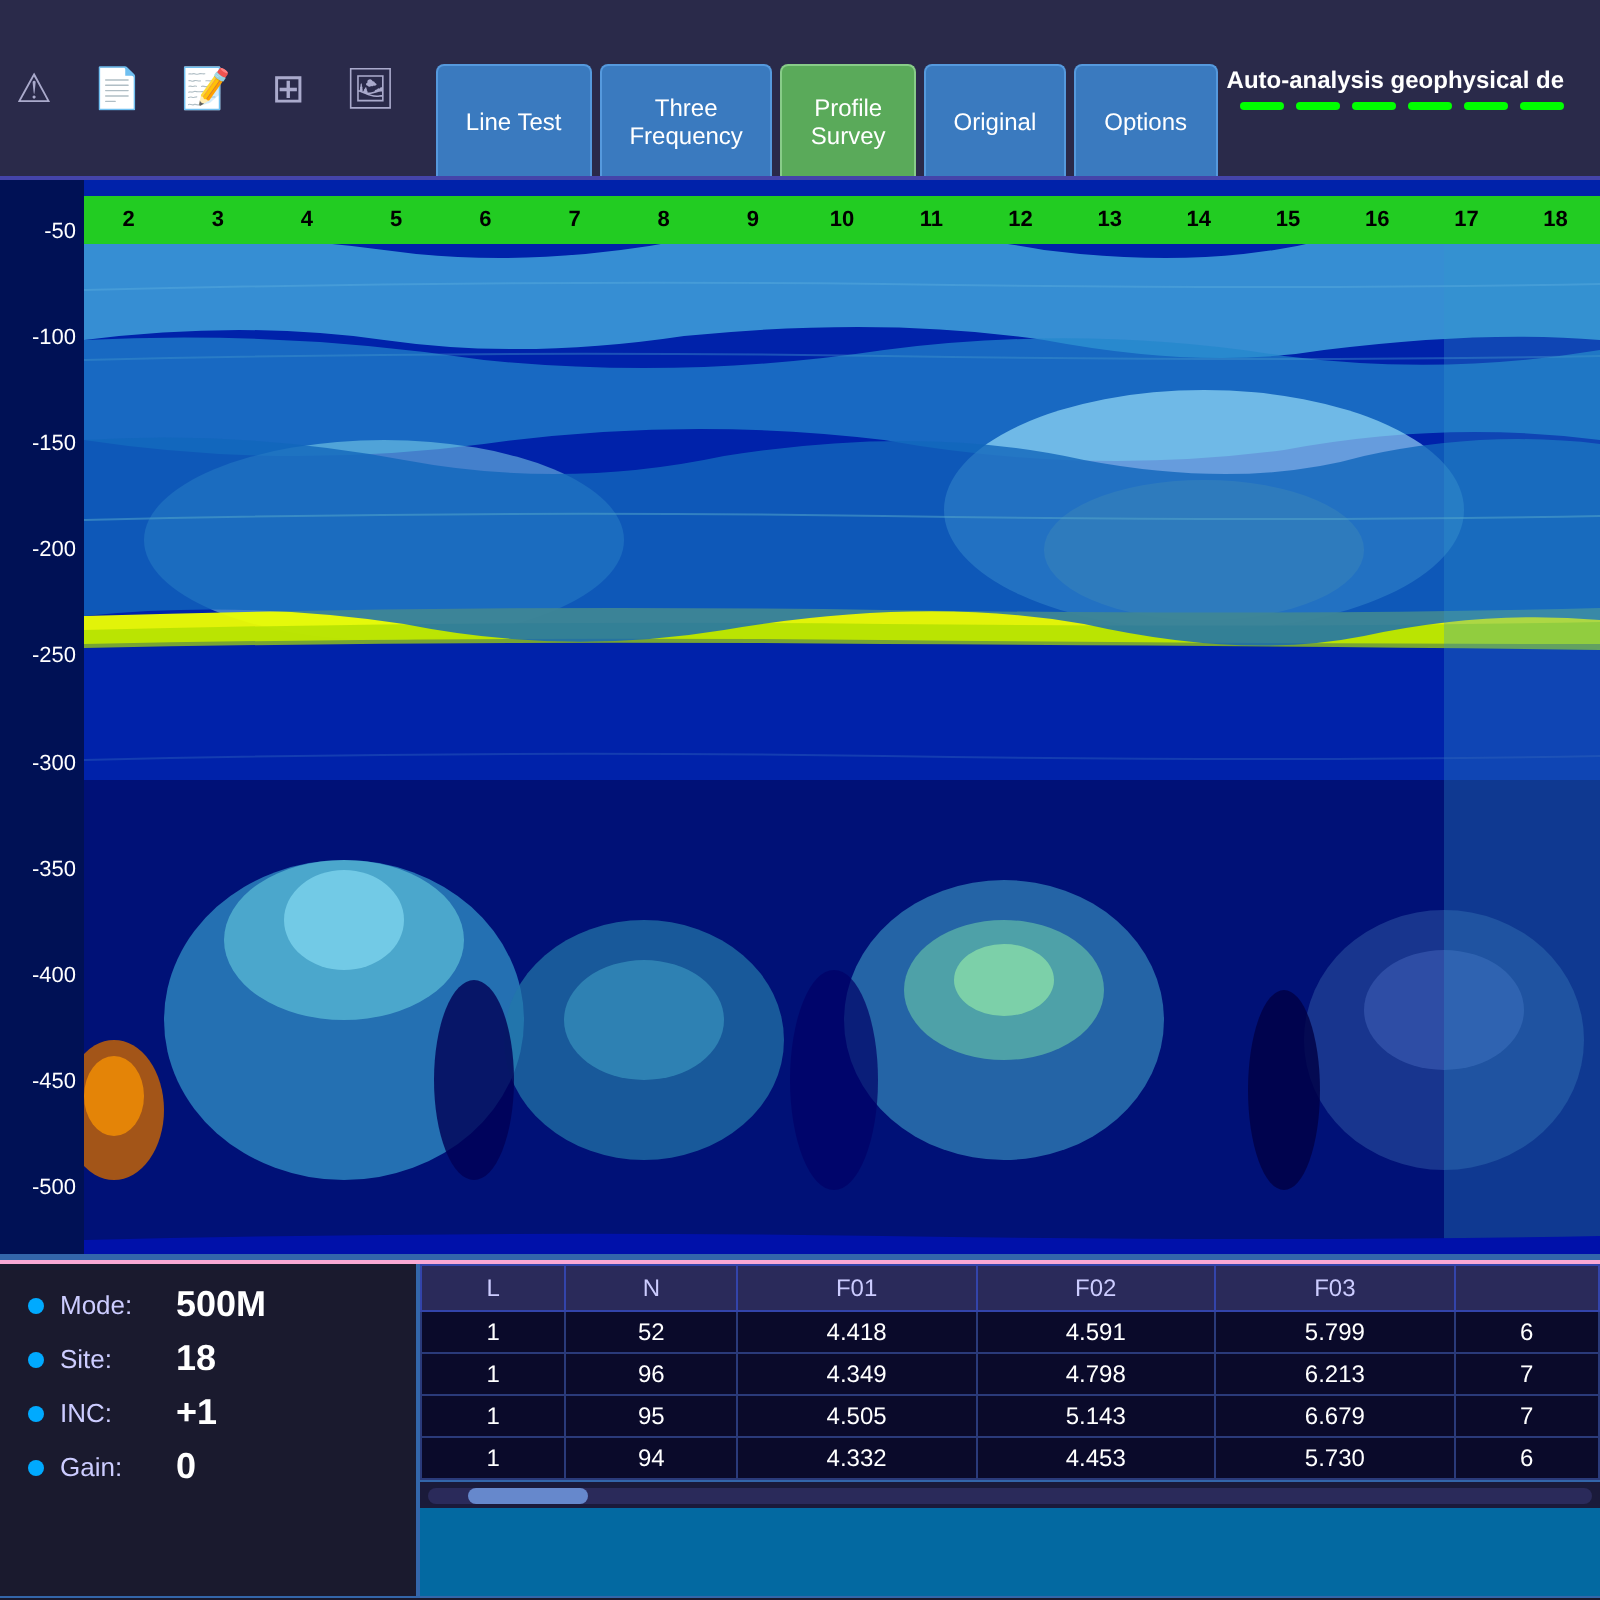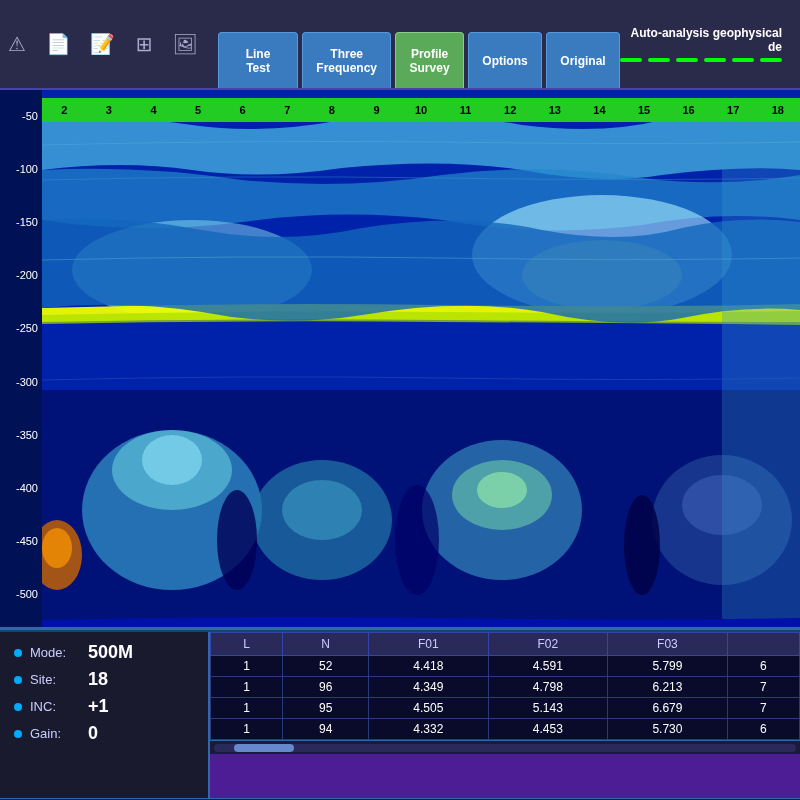--- a/index.html
+++ b/index.html
@@ -41,21 +41,21 @@
       height: 100%;
       padding-top: 10px;
     }
 
     .nav-tab {
       background: #3a7abf;
       color: white;
       padding: 6px 14px;
       cursor: pointer;
       font-size: 12px;
-      font-weight: bold;
+      font-weight: normal;
       text-align: center;
       border-radius: 4px 4px 0 0;
       min-width: 60px;
       display: flex;
       align-items: center;
       justify-content: center;
       height: 56px;
       border: 1px solid #5599dd;
       border-bottom: none;
     }
@@ -153,23 +153,23 @@
       position: absolute;
       top: 0;
       left: 42px;
       right: 0;
       bottom: 0;
     }
 
     
     .bottom-panel {
       display: flex;
-      background: #4c1d95;
+      background: #0369a1;
       height: 168px;
-      border-top: 2px solid #0c4a6e;
+      border-top: 2px solid #f9a8d4;
     }
 
     .info-panel {
       width: 210px;
       background: #1a1a2e;
       padding: 10px 14px;
       border-right: 2px solid #3366aa;
       display: flex;
       flex-direction: column;
       gap: 6px;
@@ -280,22 +280,22 @@
     <span class="toolbar-icon">⊞</span>
     <span class="toolbar-icon">🖼</span>
   </div>
 
   <div class="nav-tabs">
     <div class="nav-tab" style="white-space:pre-line;">Line Test</div>
     <div class="nav-tab" style="white-space:pre-line;">Three
 Frequency</div>
     <div class="nav-tab active" style="white-space:pre-line;">Profile
 Survey</div>
+    <div class="nav-tab">Original</div>
     <div class="nav-tab">Options</div>
-    <div class="nav-tab">Original</div>
   </div>
 
   <div class="title-area">
     <div class="title-text">Auto-analysis geophysical de</div>
     <div class="legend-dots">
       <div class="legend-dot"></div>
       <div class="legend-dot"></div>
       <div class="legend-dot"></div>
       <div class="legend-dot"></div>
       <div class="legend-dot"></div>

